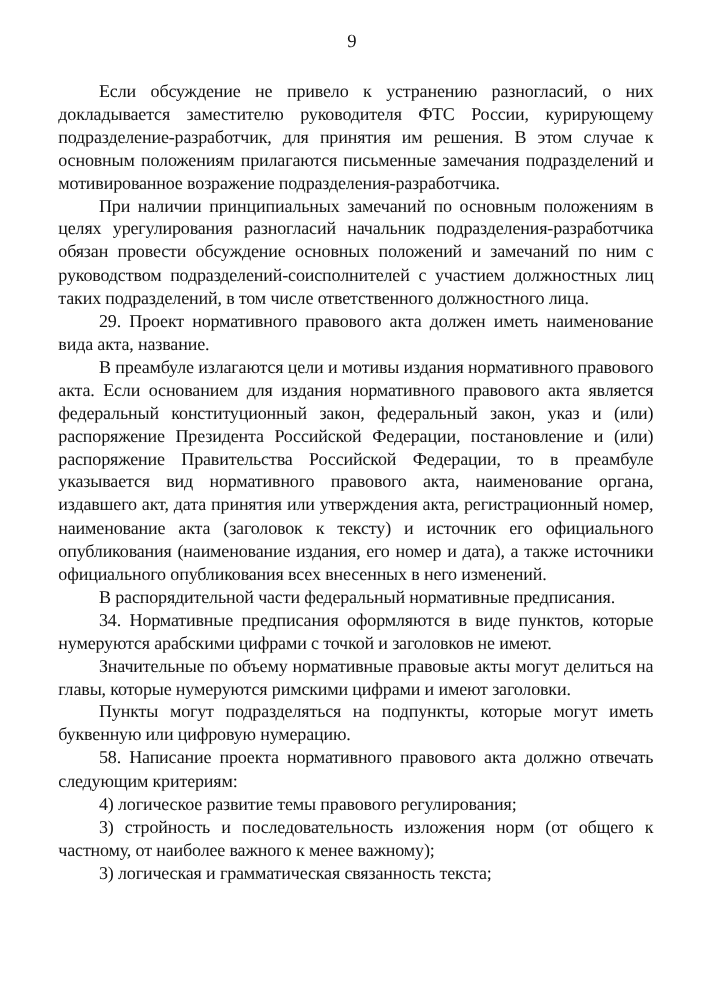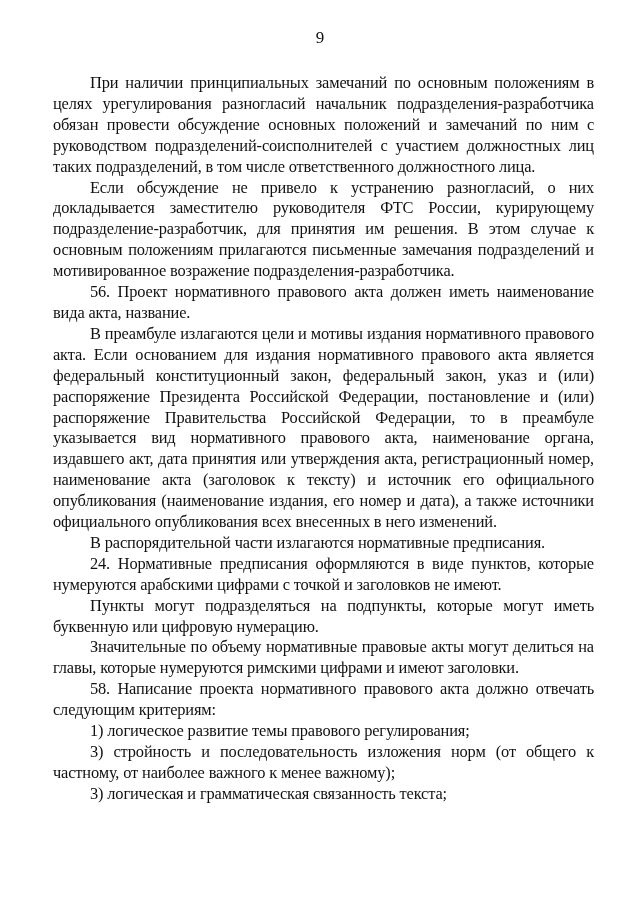--- a/index.html
+++ b/index.html
@@ -15,27 +15,27 @@
     color: #111; text-align: justify; letter-spacing: -0.15px;
   }
   .body p { margin: 0; text-indent: 37px; }
 </style>
 </head>
 <body>
 
 <div class="page">
   <div class="page-number">9</div>
   <div class="body">
+    <p>Если обсуждение не привело к устранению разногласий, о них докладывается заместителю руководителя ФТС России, курирующему подразделение-разработчик, для принятия им решения. В этом случае к основным положениям прилагаются письменные замечания подразделений и мотивированное возражение подразделения-разработчика.</p>
     <p>При наличии принципиальных замечаний по основным положениям в целях урегулирования разногласий начальник подразделения-разработчика обязан провести обсуждение основных положений и замечаний по ним с руководством подразделений-соисполнителей с участием должностных лиц таких подразделений, в том числе ответственного должностного лица.</p>
-    <p>Если обсуждение не привело к устранению разногласий, о них докладывается заместителю руководителя ФТС России, курирующему подразделение-разработчик, для принятия им решения. В этом случае к основным положениям прилагаются письменные замечания подразделений и мотивированное возражение подразделения-разработчика.</p>
-    <p>56. Проект нормативного правового акта должен иметь наименование вида акта, название.</p>
+    <p>29. Проект нормативного правового акта должен иметь наименование вида акта, название.</p>
     <p>В преамбуле излагаются цели и мотивы издания нормативного правового акта. Если основанием для издания нормативного правового акта является федеральный конституционный закон, федеральный закон, указ и (или) распоряжение Президента Российской Федерации, постановление и (или) распоряжение Правительства Российской Федерации, то в преамбуле указывается вид нормативного правового акта, наименование органа, издавшего акт, дата принятия или утверждения акта, регистрационный номер, наименование акта (заголовок к тексту) и источник его официального опубликования (наименование издания, его номер и дата), а также источники официального опубликования всех внесенных в него изменений.</p>
-    <p>В распорядительной части излагаются нормативные предписания.</p>
-    <p>24. Нормативные предписания оформляются в виде пунктов, которые нумеруются арабскими цифрами с точкой и заголовков не имеют.</p>
+    <p>В распорядительной части федеральный нормативные предписания.</p>
+    <p>34. Нормативные предписания оформляются в виде пунктов, которые нумеруются арабскими цифрами с точкой и заголовков не имеют.</p>
+    <p>Значительные по объему нормативные правовые акты могут делиться на главы, которые нумеруются римскими цифрами и имеют заголовки.</p>
     <p>Пункты могут подразделяться на подпункты, которые могут иметь буквенную или цифровую нумерацию.</p>
-    <p>Значительные по объему нормативные правовые акты могут делиться на главы, которые нумеруются римскими цифрами и имеют заголовки.</p>
     <p>58. Написание проекта нормативного правового акта должно отвечать следующим критериям:</p>
-    <p>1) логическое развитие темы правового регулирования;</p>
+    <p>4) логическое развитие темы правового регулирования;</p>
     <p>3) стройность и последовательность изложения норм (от общего к частному, от наиболее важного к менее важному);</p>
     <p>3) логическая и грамматическая связанность текста;</p>
 
   </div>
 </div>
 
 </body></html>

